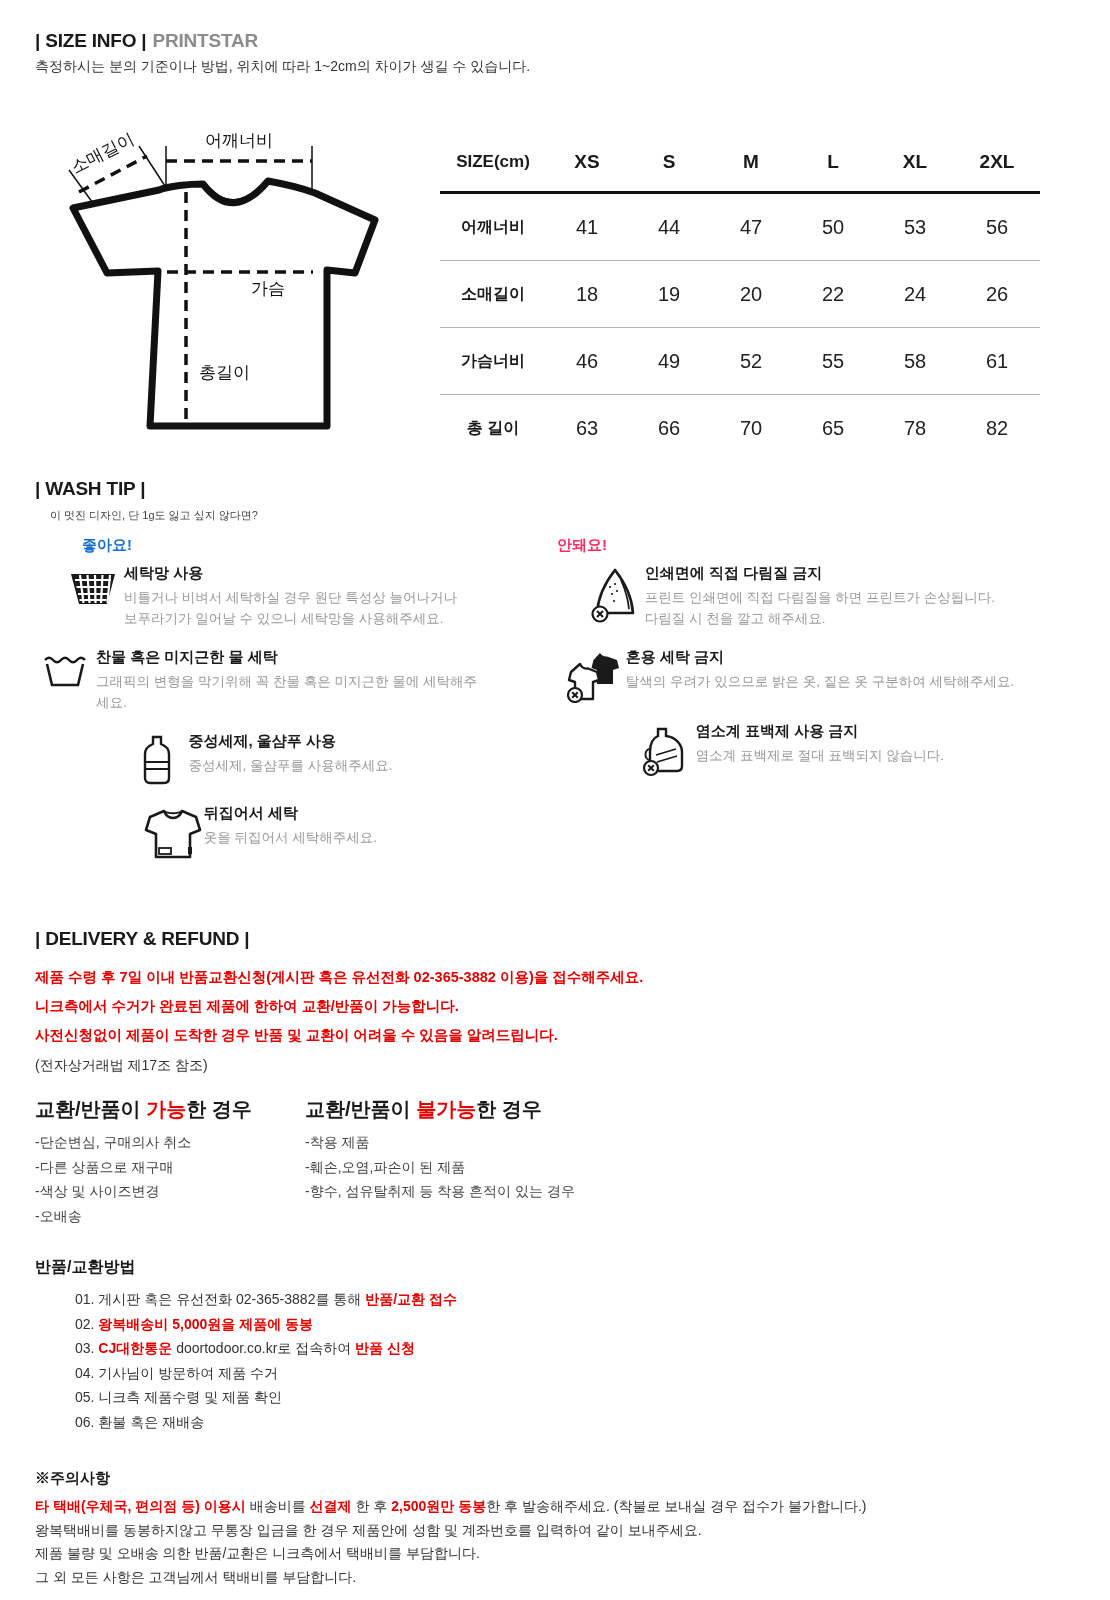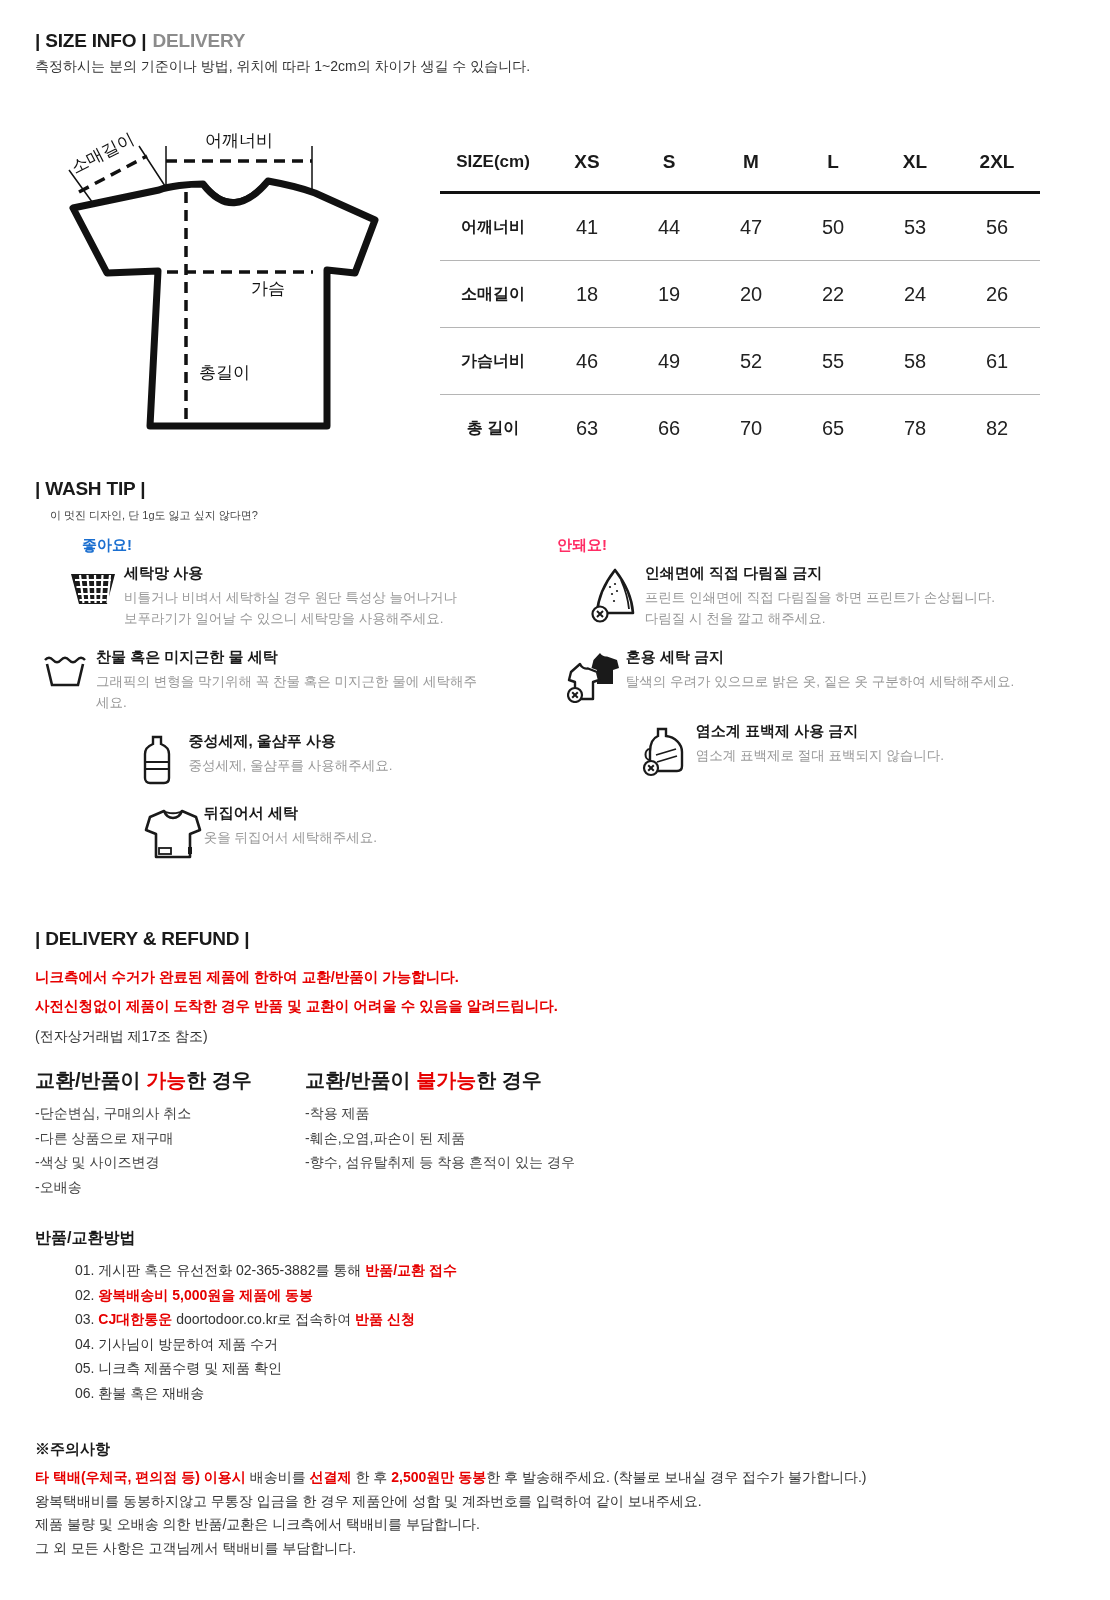--- a/index.html
+++ b/index.html
@@ -57,21 +57,21 @@
   .dr-caution-line{font-size:14px;color:#333;line-height:23.5px;}
   .seg-red{color:#e60000;font-weight:700;}
   .ic{stroke:#1a1a1a;fill:none;}
 </style>
 </head>
 <body>
 
 <div class="page">
 
   <div class="sec-title si-title">
-    <span>| SIZE INFO |</span><span class="brand">DELIVERY</span>
+    <span>| SIZE INFO |</span><span class="brand">PRINTSTAR</span>
   </div>
   <div class="si-sub">측정하시는 분의 기준이나 방법, 위치에 따라 1~2cm의 차이가 생길 수 있습니다.</div>
 
   <div class="diagram">
     <svg width="340" height="312" viewBox="0 0 340 312">
 
       <path d="M104,62 C114,58 134,56 148,56 Q178,95 213,53 C224,55 244,59 260,65
                L320,92 L300,145 L272,142 L272,298 L95,298 L103,143 L52,145 L18,80 Z" fill="#ffffff" stroke="#111" stroke-width="7" stroke-linejoin="round"></path>
 
       <path d="M152,58 Q178,88 209,55" fill="none" stroke="#111" stroke-width="2.5"></path>
@@ -255,20 +255,21 @@
       <div class="wt-text">
         <div class="wt-item-title">염소계 표백제 사용 금지</div>
         <div class="wt-item-desc">염소계 표백제로 절대 표백되지 않습니다.</div>
       </div>
     </div>
   </div>
 
   <div class="delivery">
     <div class="sec-title dr-title">| DELIVERY &amp; REFUND |</div>
     <div class="dr-notice">
+      <p>제품 수령 후 7일 이내 반품교환신청(게시판 혹은 유선전화 02-365-3882 이용)을 접수해주세요.</p>
       <p>니크측에서 수거가 완료된 제품에 한하여 교환/반품이 가능합니다.</p>
       <p>사전신청없이 제품이 도착한 경우 반품 및 교환이 어려울 수 있음을 알려드립니다.</p>
     </div>
     <div class="dr-law">(전자상거래법 제17조 참조)</div>
 
     <div class="dr-cols">
       <div class="dr-col1">
         <div class="dr-col-h"><span>교환/반품이 </span><span class="seg-red">가능</span><span>한 경우</span></div>
         <div class="dr-item">-단순변심, 구매의사 취소</div>
         <div class="dr-item">-다른 상품으로 재구매</div>

